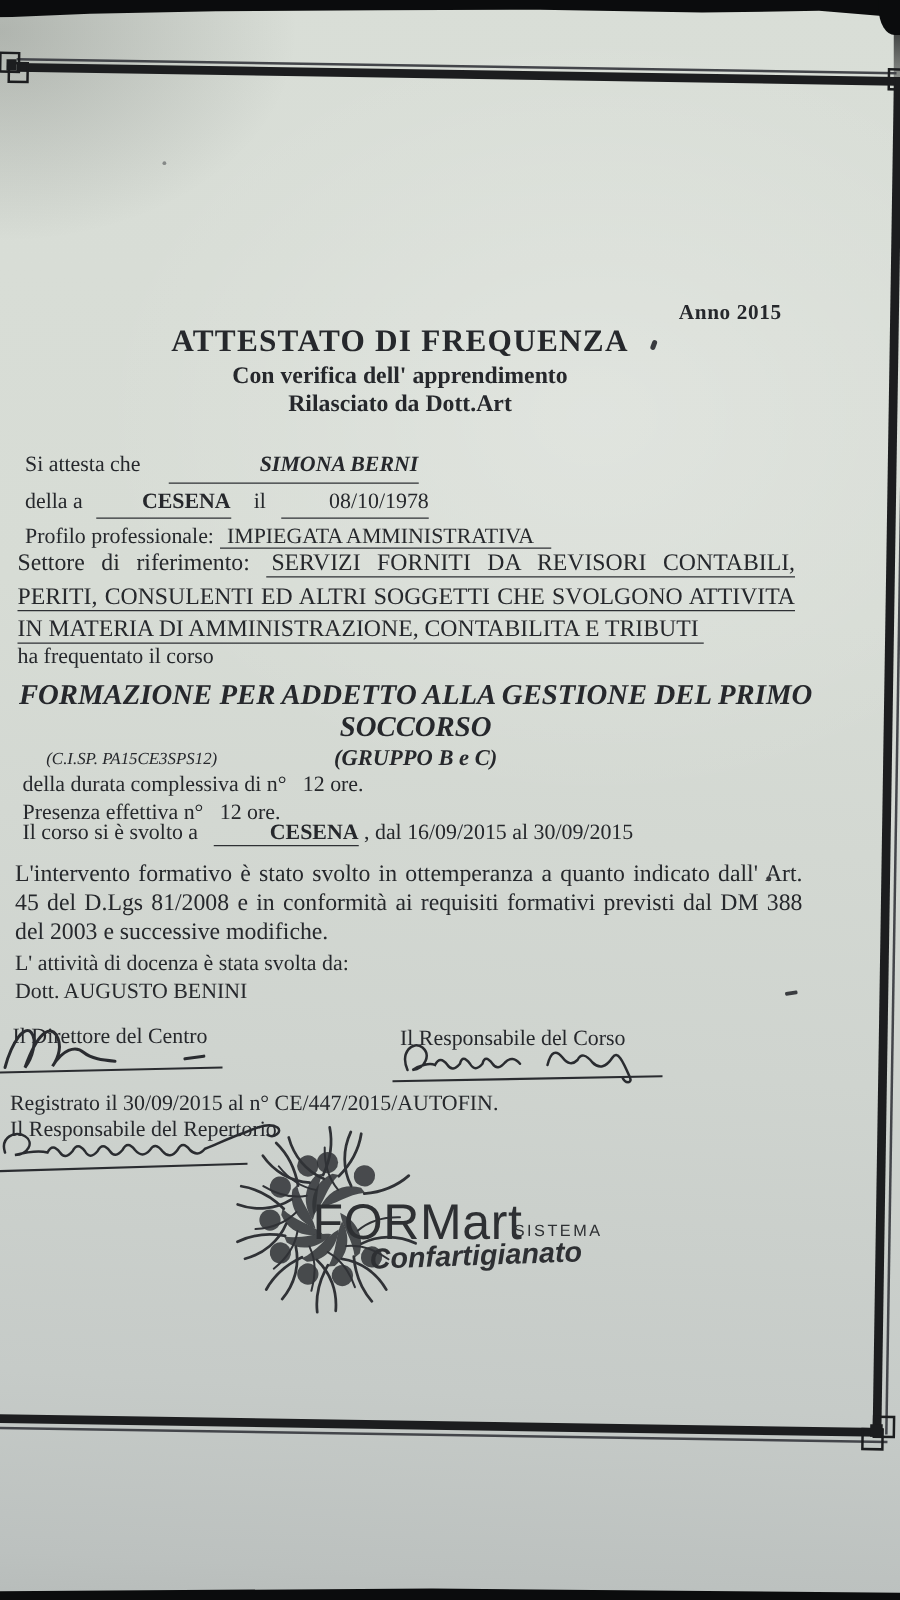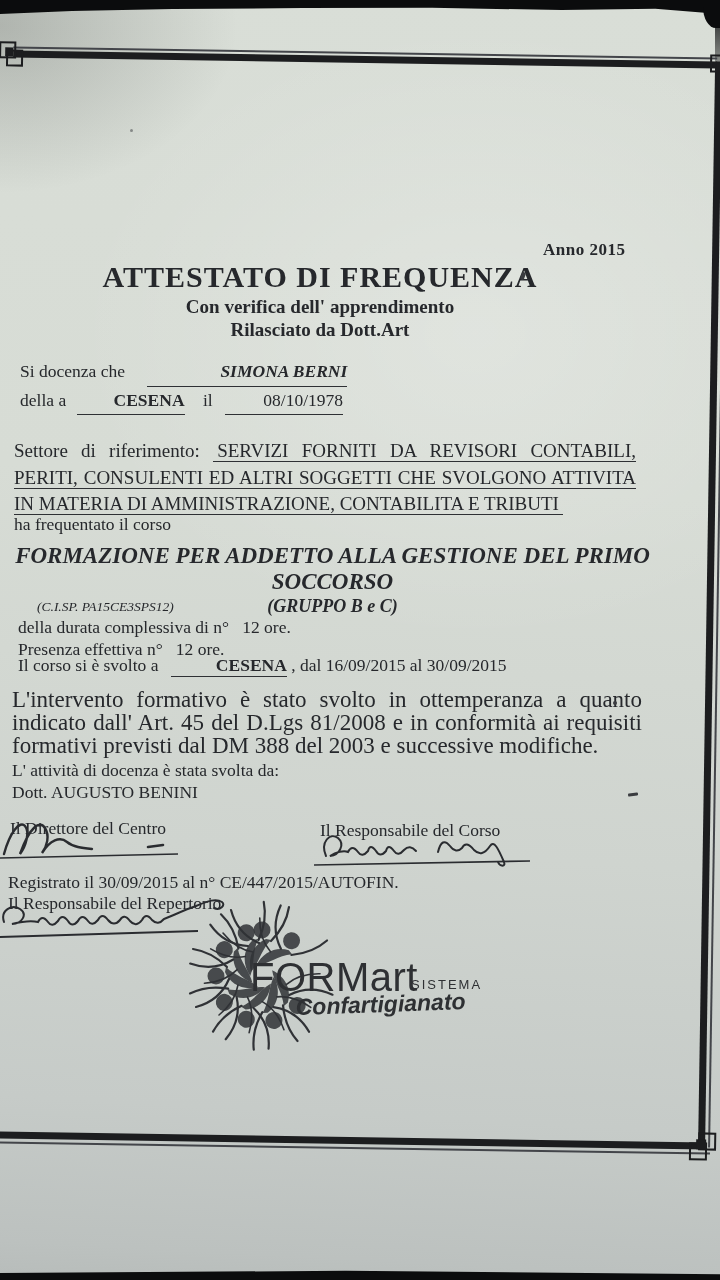--- a/index.html
+++ b/index.html
@@ -53,35 +53,39 @@
     <svg class="abs" style="left:694px;top:1124px;" width="36" height="40" viewBox="0 0 36 40">
       <rect x="4" y="14" width="16" height="16" fill="none" stroke="#1c1d1f" stroke-width="2"></rect>
       <rect x="13" y="4" width="16" height="16" fill="none" stroke="#1c1d1f" stroke-width="2"></rect>
       <rect x="10" y="10" width="10" height="10" fill="#1c1d1f"></rect>
     </svg>
   </div>
 
   <div class="abs ser" style="left:543px;top:240px;font-size:17px;font-weight:bold;letter-spacing:.5px;">Anno 2015</div>
 
   <div class="abs" style="left:30px;top:260px;width:580px;text-align:center;">
-    <div style="font-size:30px;font-weight:bold;letter-spacing:1px;">ATTESTATO DI FREQUENZA</div>
+    <div style="font-size:25px;font-weight:bold;letter-spacing:1px;">ATTESTATO DI FREQUENZA</div>
     <div style="font-size:19px;font-weight:bold;margin-top:2px;">Con verifica dell' apprendimento</div>
     <div style="font-size:19px;font-weight:bold;margin-top:1px;">Rilasciato da Dott.Art</div>
   </div>
 
   <div class="abs" style="left:20px;top:358px;width:640px;font-size:17.5px;line-height:27.5px;">
     <div>
-      <span>Si docenza che</span>
+      <span>Si attesta che</span>
       <span class="ul cen" style="width:200px;margin-left:18px;font-style:italic;font-weight:600;">SIMONA BERNI</span>
     </div>
     <div>
       <span>della a</span>
       <span class="ul cen" style="width:108px;margin-left:6px;font-weight:600;">CESENA</span>
       <span style="margin-left:14px;">il</span>
       <span class="ul cen" style="width:118px;margin-left:8px;">08/10/1978</span>
+    </div>
+    <div>
+      <span>Profilo professionale:</span>
+      <span class="ul" style="padding:0 14px 0 6px;">IMPIEGATA AMMINISTRATIVA</span>
     </div>
   </div>
 
   <div class="abs just" style="left:14px;top:438px;width:622px;font-size:19px;line-height:26.5px;">
     <span>Settore di riferimento:</span>
     <span class="ul" style="padding:0 4px;">SERVIZI FORNITI DA REVISORI CONTABILI, PERITI, CONSULENTI ED ALTRI SOGGETTI CHE SVOLGONO ATTIVITA IN MATERIA DI AMMINISTRAZIONE, CONTABILITA E TRIBUTI</span>
   </div>
   <div class="abs" style="left:14px;top:514px;font-size:17.5px;">ha frequentato il corso</div>
 
   <div class="abs" style="left:10px;top:543px;width:645px;text-align:center;">
@@ -91,21 +95,21 @@
   <div class="abs" style="left:13px;top:599px;font-size:13.5px;font-style:italic;margin-left:24px;">(C.I.SP. PA15CE3SPS12)</div>
 
   <div class="abs prew" style="left:18px;top:617px;font-size:17.5px;">della durata complessiva di n°   12 ore.</div>
   <div class="abs prew" style="left:18px;top:639px;font-size:17.5px;">Presenza effettiva n°   12 ore.</div>
   <div class="abs" style="left:18px;top:655px;font-size:17.5px;">
     <span>Il corso si è svolto a</span>
     <span class="ul cen" style="width:116px;margin-left:8px;font-weight:600;">CESENA</span>
     <span>, dal 16/09/2015 al 30/09/2015</span>
   </div>
 
-  <div class="abs just" style="left:12px;top:688px;width:630px;font-size:23px;line-height:23px;">L'intervento formativo è stato svolto in ottemperanza a quanto indicato dall' Art. 45 del D.Lgs 81/2008 e in conformità ai requisiti formativi previsti dal DM 388 del 2003 e successive modifiche.</div>
+  <div class="abs just" style="left:12px;top:688px;width:630px;font-size:19px;line-height:23px;">L'intervento formativo è stato svolto in ottemperanza a quanto indicato dall' Art. 45 del D.Lgs 81/2008 e in conformità ai requisiti formativi previsti dal DM 388 del 2003 e successive modifiche.</div>
 
   <div class="abs" style="left:12px;top:760px;font-size:17.5px;">L' attività di docenza è stata svolta da:</div>
   <div class="abs" style="left:12px;top:782px;font-size:17.5px;">Dott. AUGUSTO BENINI</div>
 
   <div class="abs" style="left:10px;top:818px;font-size:17.5px;">Il Direttore del Centro</div>
   <div class="abs" style="left:320px;top:820px;font-size:17.5px;">Il Responsabile del Corso</div>
 
   <svg class="abs" style="left:0;top:814px;" width="200" height="50" viewBox="0 0 200 50">
     <path d="M4,40 C10,18 20,6 25,12 C30,18 26,32 20,40 C30,12 40,6 45,14 C50,22 47,32 42,39 C50,26 60,22 67,28 C73,33 82,34 92,35" fill="none" stroke="#2a2c30" stroke-width="2.4" stroke-linecap="round"></path>
     <path d="M148,33 L163,31" stroke="#2a2c30" stroke-width="2.6" stroke-linecap="round"></path>

